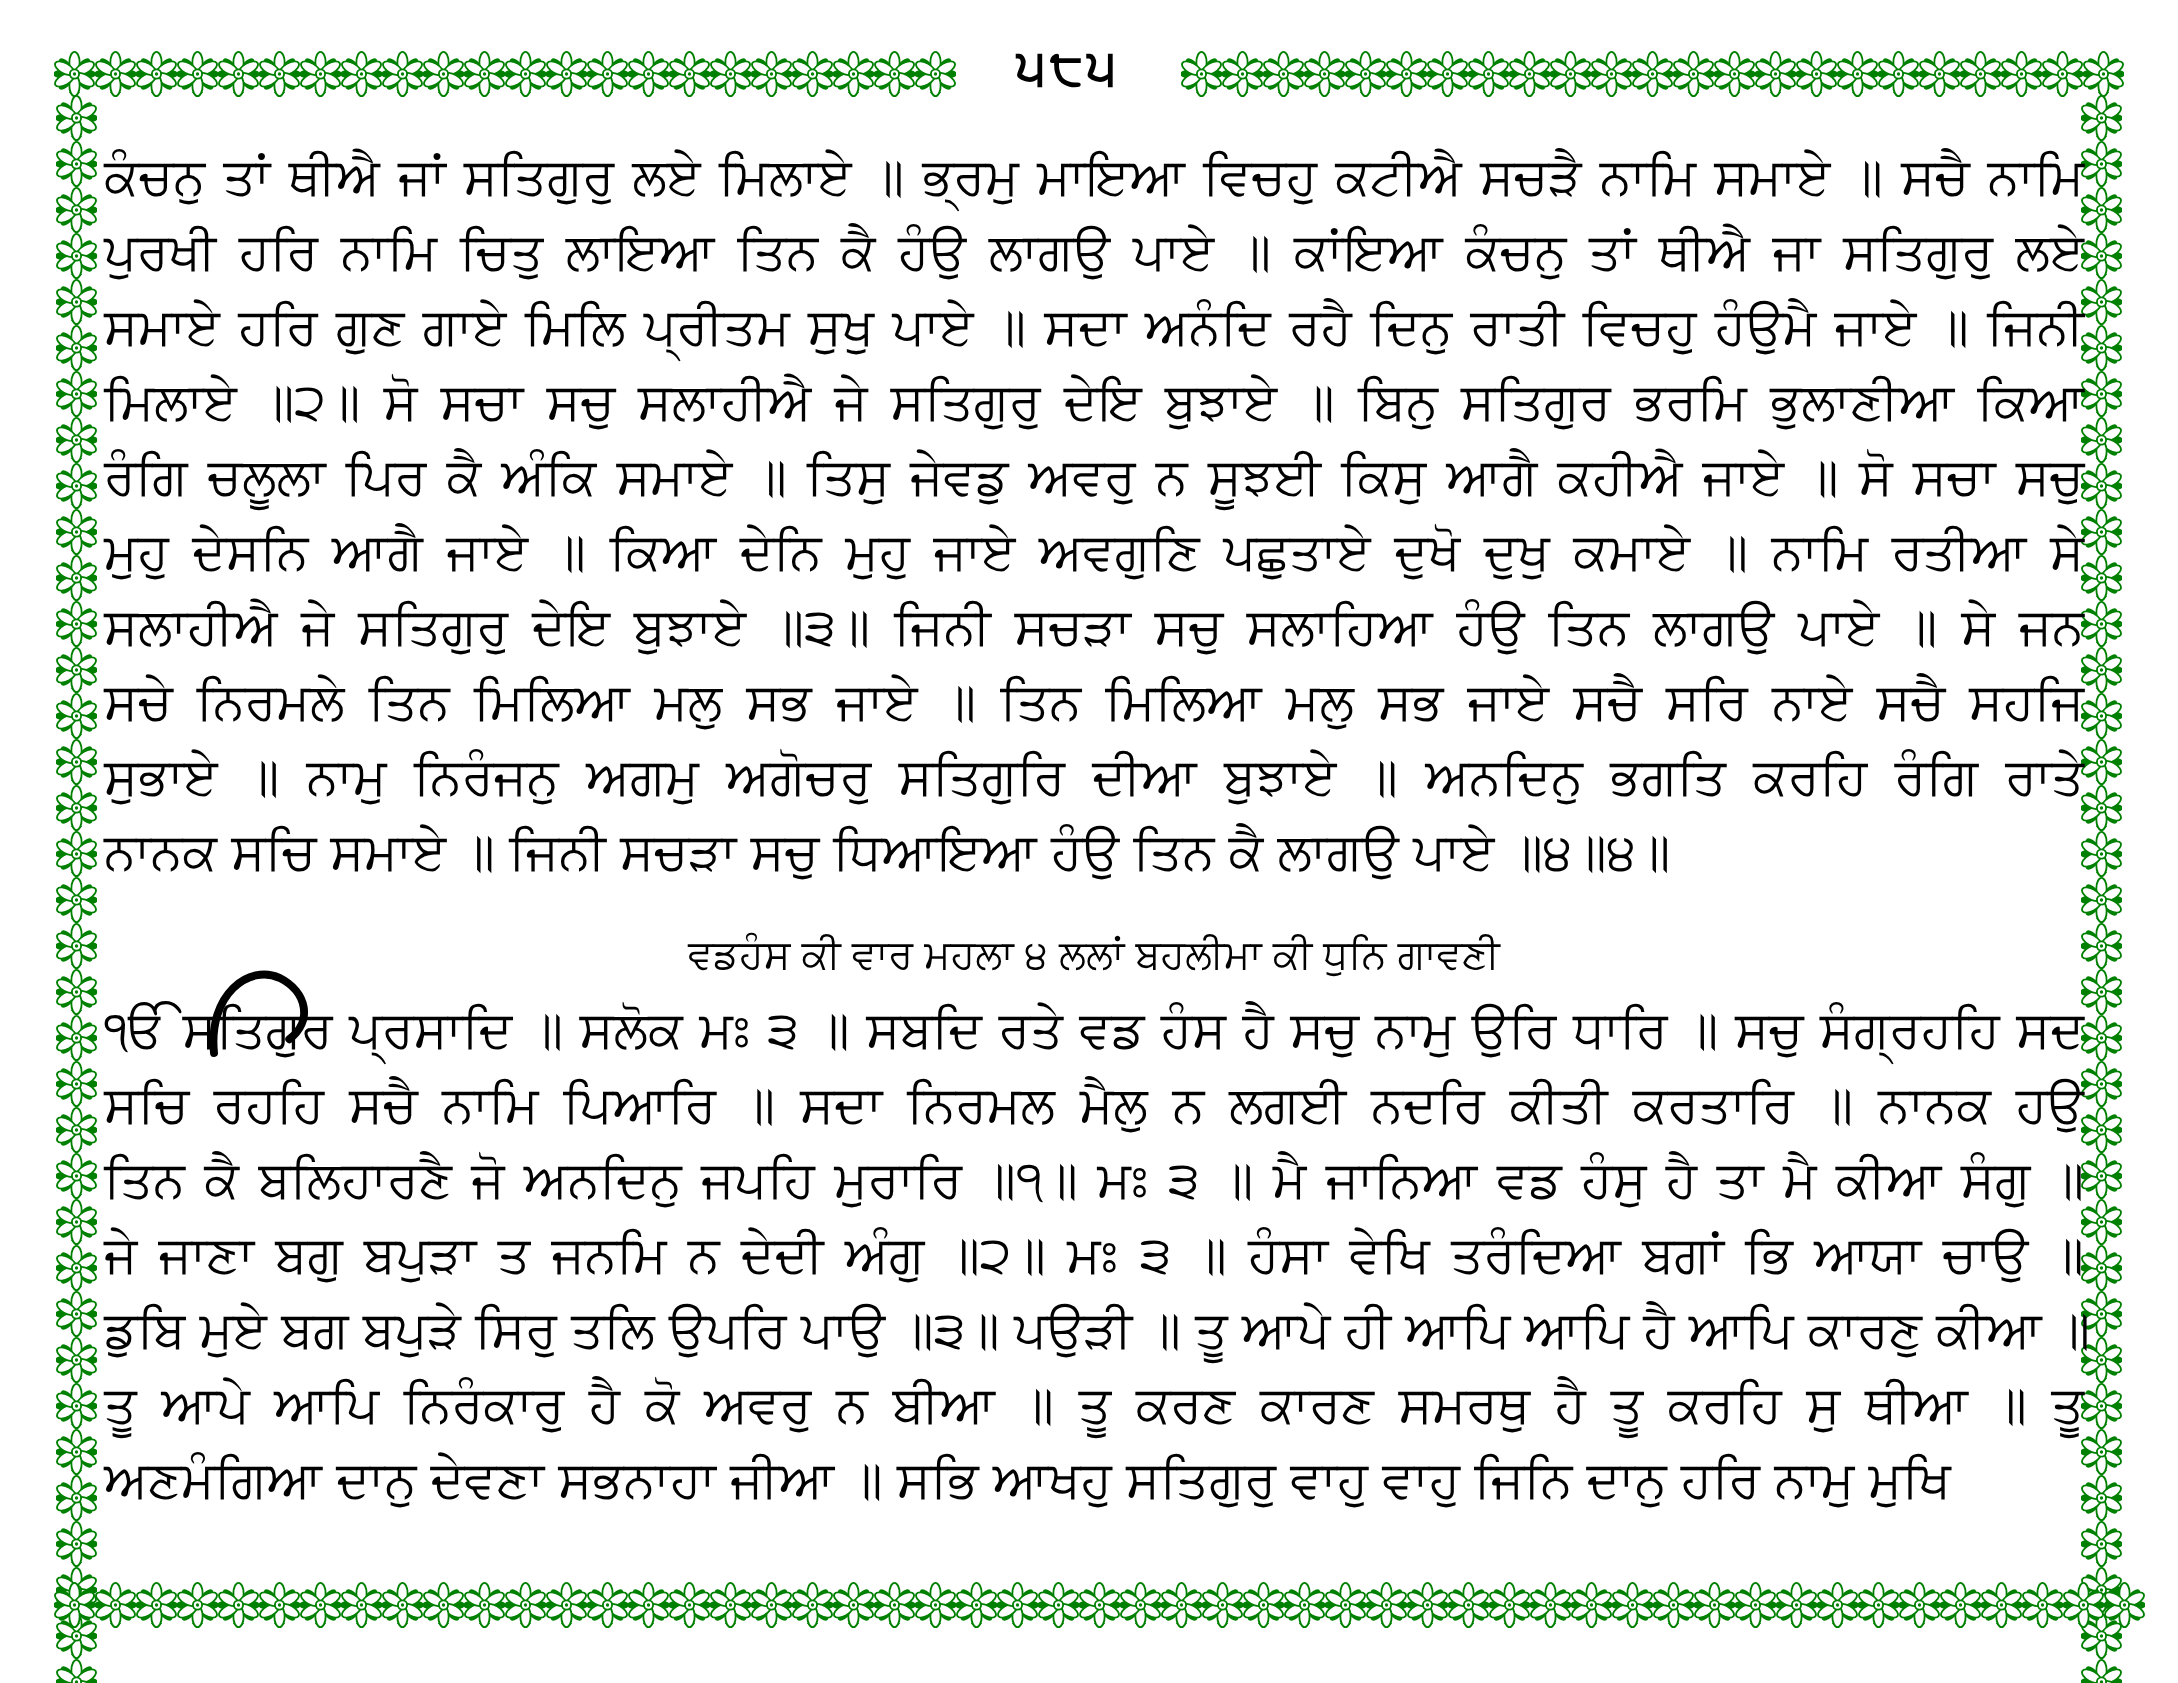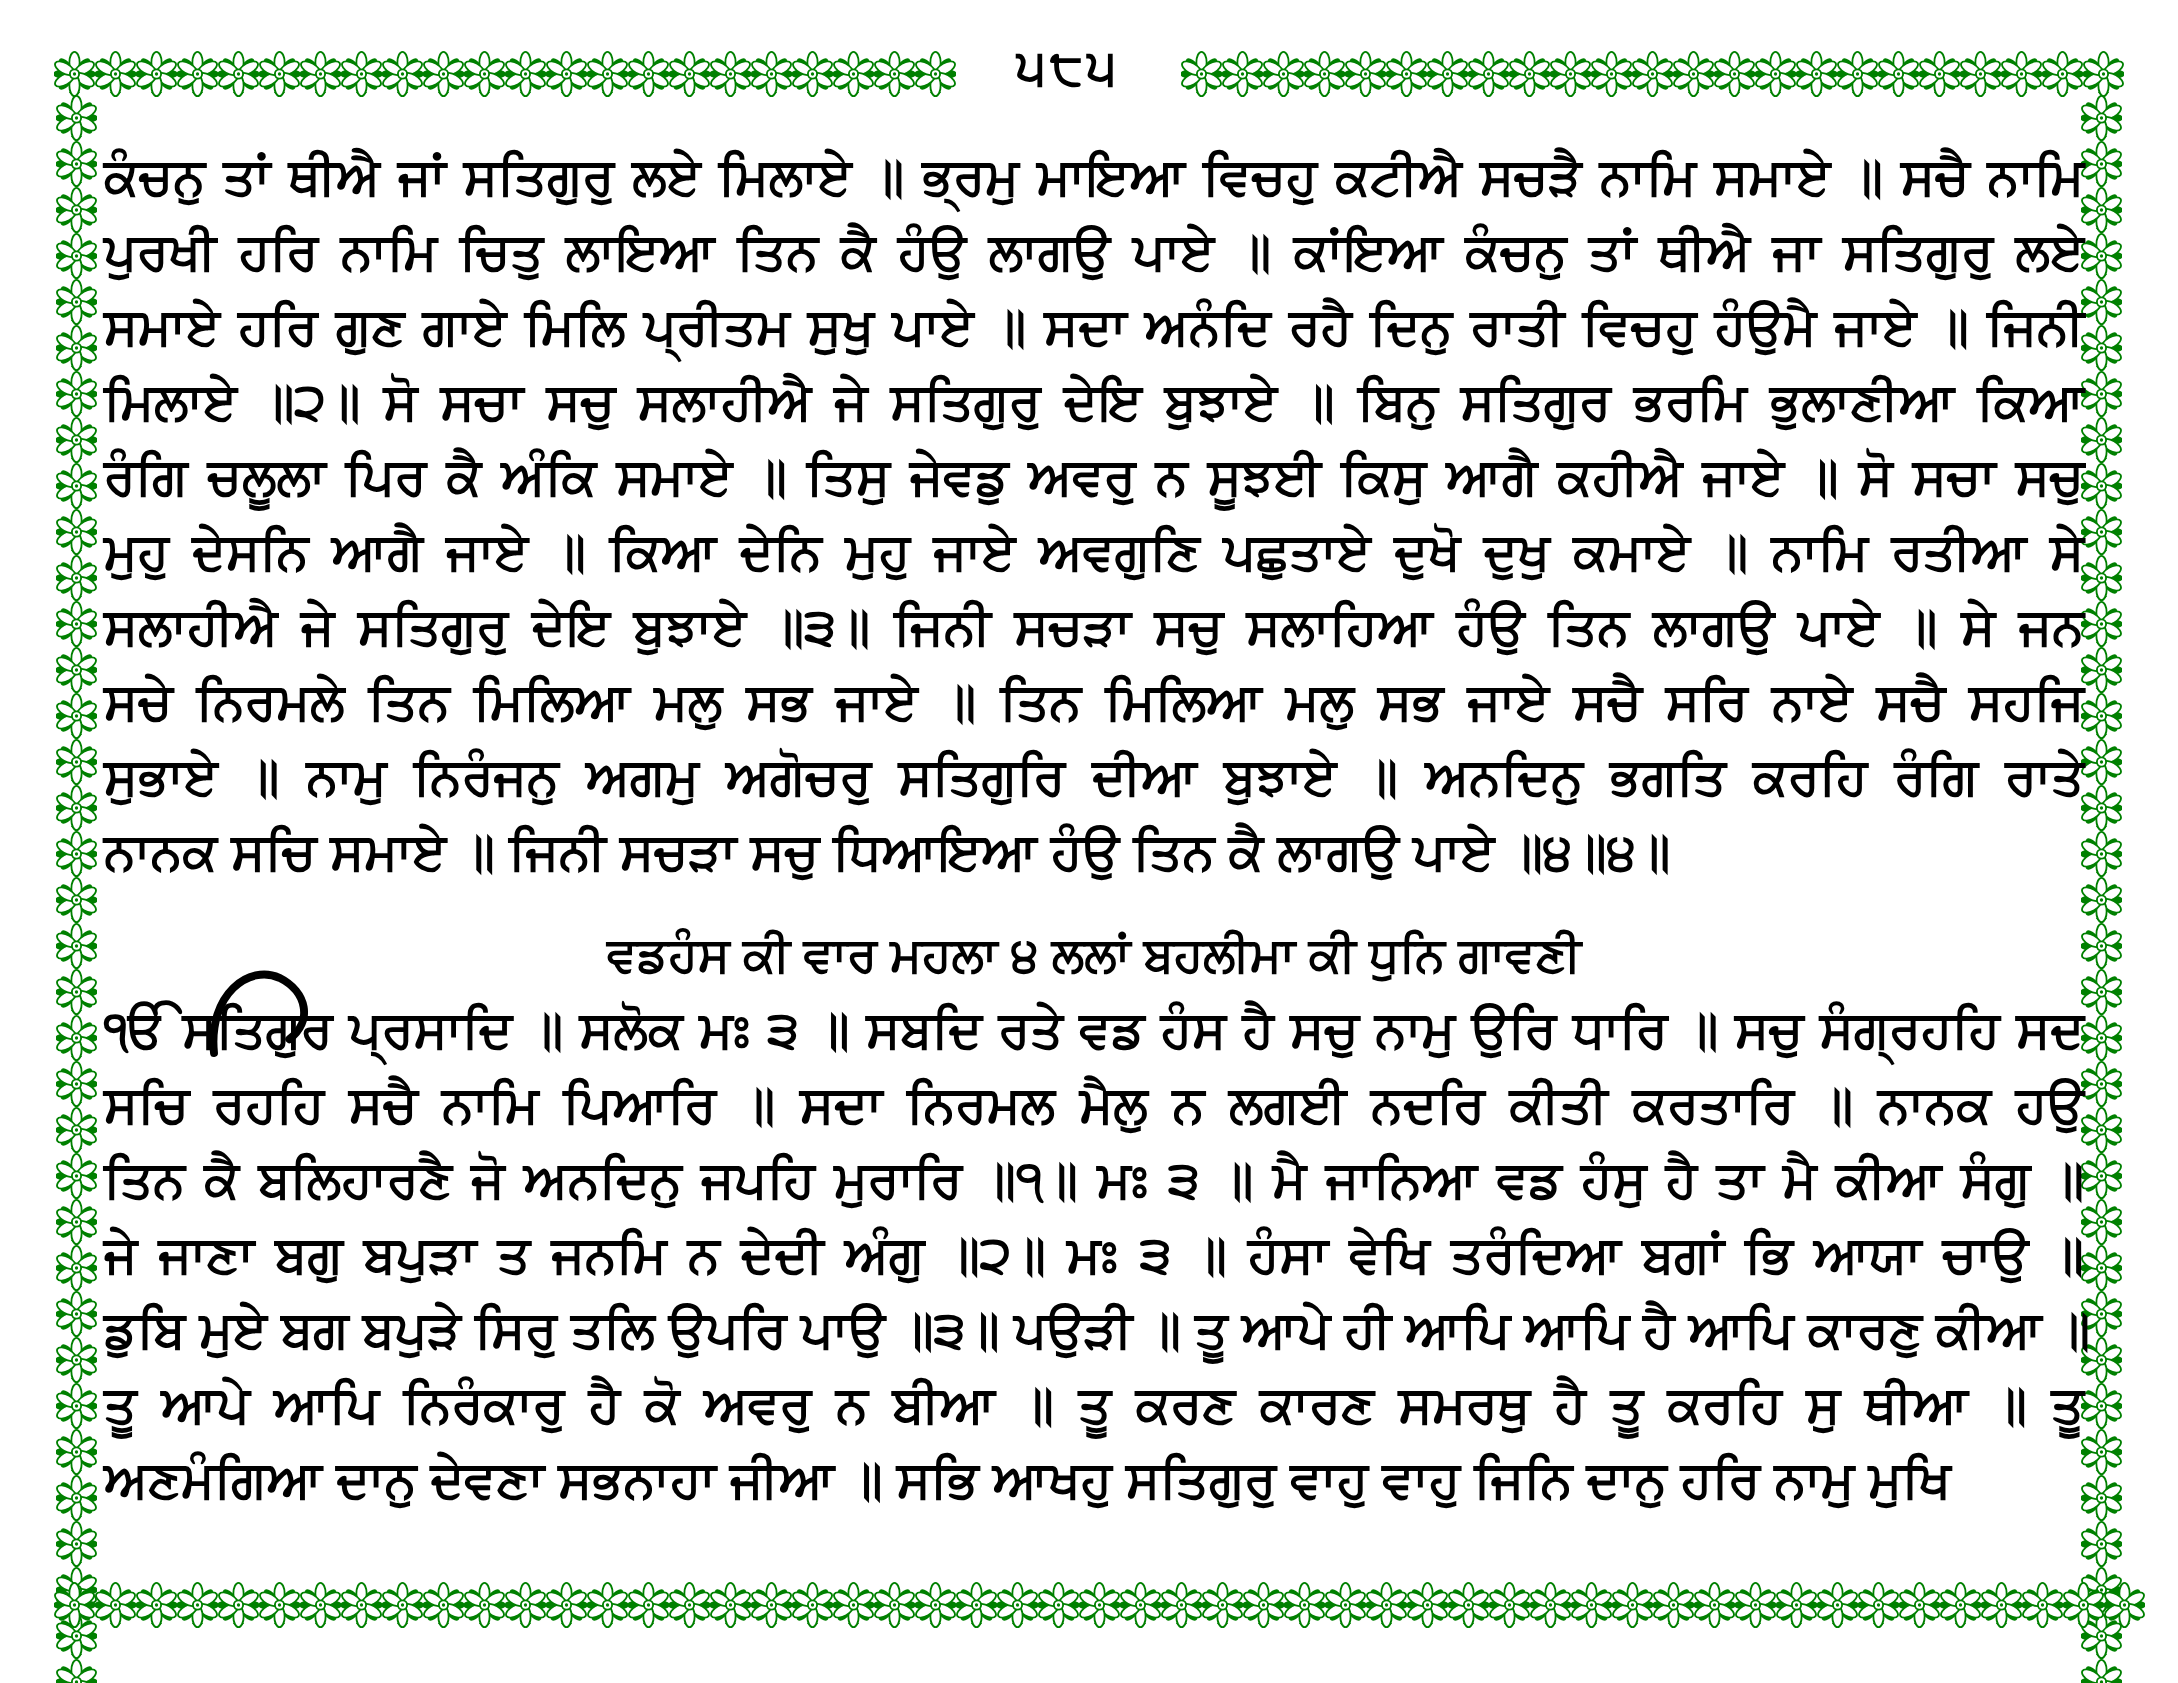--- a/index.html
+++ b/index.html
@@ -17,29 +17,29 @@
   .orn-col{position:absolute;top:95px;bottom:109px;display:flex;flex-direction:column;justify-content:space-between;align-items:center;width:51px;}
   .orn-left{left:51px;}
   .orn-right{right:51px;}
   .page-number{
     width:228px;text-align:center;font-size:50px;font-weight:700;color:#000;
     align-self:center;letter-spacing:4px;
   }
   
   .scripture{
     position:absolute;left:104px;right:94px;top:139px;
-    color:#000;font-weight:700;
+    color:#000;font-weight:400;
   }
   .gline{
     font-size:51px;line-height:75px;white-space:nowrap;
     text-align:justify;text-align-last:justify;
   }
   .gline.short{text-align:left;text-align-last:left;}
   .gheading{
-    font-size:48px;line-height:75px;text-align:right;text-align-last:center;
+    font-size:40px;line-height:75px;text-align:right;text-align-last:center;
     margin-top:28px;white-space:nowrap;
   }
   .arc-mark{position:absolute;left:206px;top:960px;width:119px;height:101px;}
   .defs-holder{position:absolute;width:0;height:0;overflow:hidden;}
 </style>
 </head>
 <body>
 
 <svg class="defs-holder" aria-hidden="true">
   <symbol id="flower" viewBox="0 0 44 50">

